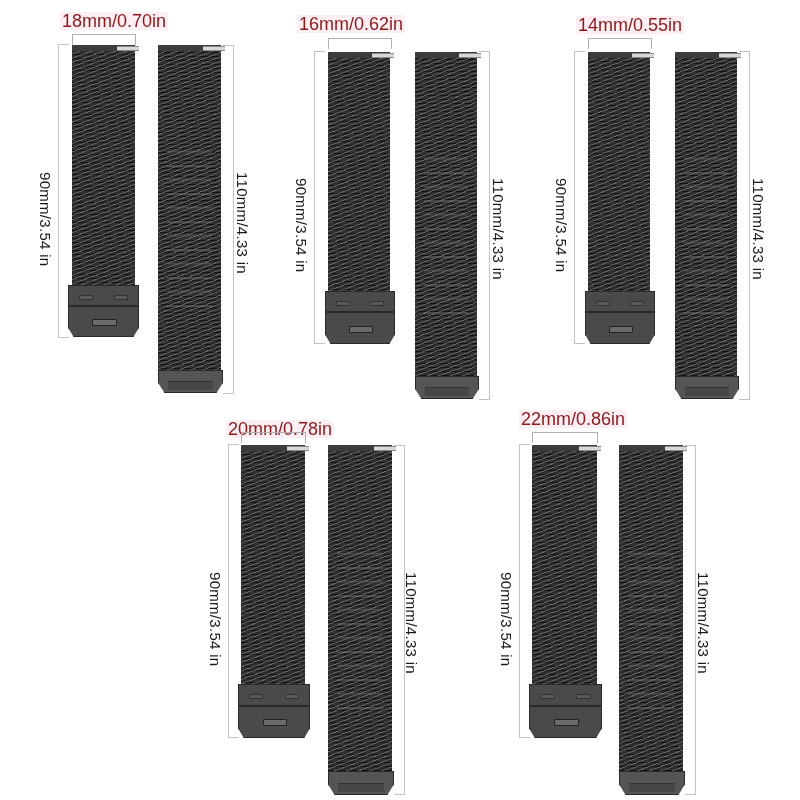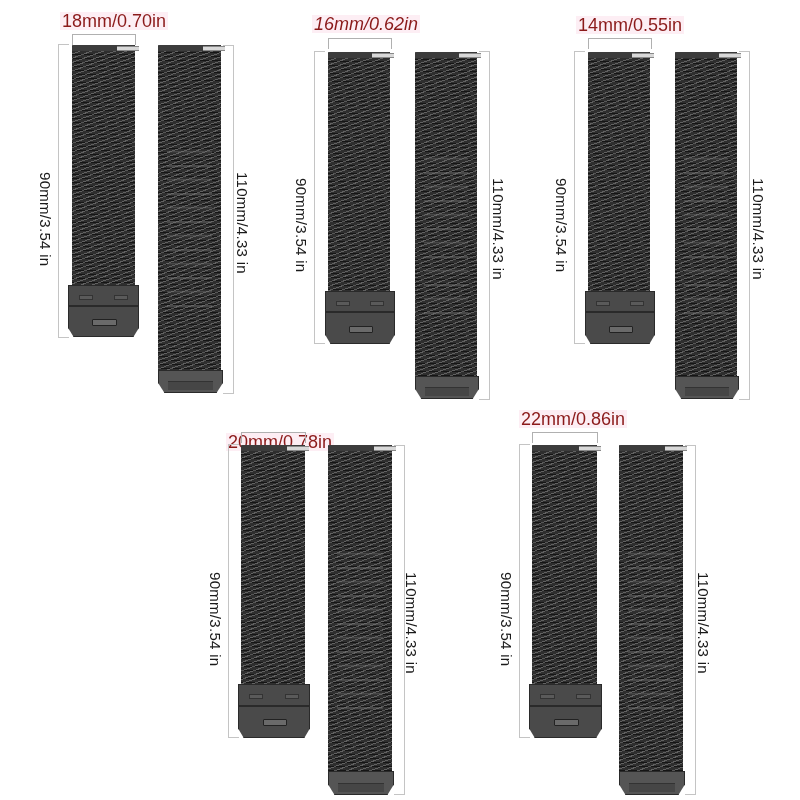--- a/index.html
+++ b/index.html
@@ -54,21 +54,21 @@
     <div class="stripes"></div>
   </div>
   <div class="tip" style="left:158px;top:370px;width:63px;height:21px;">
       <div class="inner"></div>
     </div>
   <div class="dim-line-right" style="left:223px;top:45px;height:347px;"></div>
   <span class="vtext" style="left:233px;top:172px;">110mm/4.33 in</span>
 </div>
 
 <div class="group">
-  <span class="width-label" style="left:312px;top:15px;font-style:italic;">16mm/0.62in</span>
+  <span class="width-label" style="left:297px;top:15px;">16mm/0.62in</span>
   <div class="bracket" style="left:328px;top:38px;width:62px;"></div>
   <div class="dim-line-left" style="left:314px;top:51px;height:291px;"></div>
   <span class="vtext" style="left:292px;top:178px;">90mm/3.54 in</span>
   <div class="strap" style="left:328px;top:52px;width:62px;height:250px;">
     <div class="cap"></div>
     <div class="pin"></div>
   </div>
   <div class="buckle" style="left:325px;top:291px;width:68px;height:51px;">
     <div class="mark l"></div>
       <div class="mark r"></div>
@@ -108,21 +108,21 @@
     <div class="stripes"></div>
   </div>
   <div class="tip" style="left:675px;top:376px;width:62px;height:21px;">
       <div class="inner"></div>
     </div>
   <div class="dim-line-right" style="left:739px;top:51px;height:347px;"></div>
   <span class="vtext" style="left:749px;top:178px;">110mm/4.33 in</span>
 </div>
 
 <div class="group">
-  <span class="width-label" style="left:226px;top:433px;">20mm/0.78in</span>
+  <span class="width-label" style="left:226px;top:420px;border-radius:6px;">20mm/0.78in</span>
   <div class="bracket" style="left:241px;top:432px;width:63px;"></div>
   <div class="dim-line-left" style="left:228px;top:444px;height:292px;"></div>
   <span class="vtext" style="left:206px;top:572px;">90mm/3.54 in</span>
   <div class="strap" style="left:241px;top:445px;width:64px;height:250px;">
     <div class="cap"></div>
     <div class="pin"></div>
   </div>
   <div class="buckle" style="left:238px;top:684px;width:70px;height:52px;">
     <div class="mark l"></div>
       <div class="mark r"></div>

